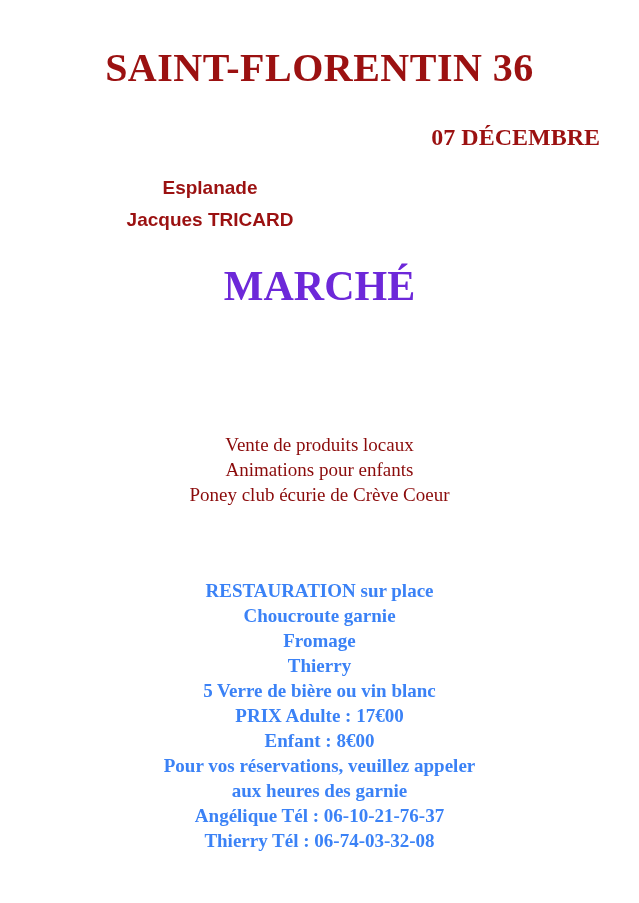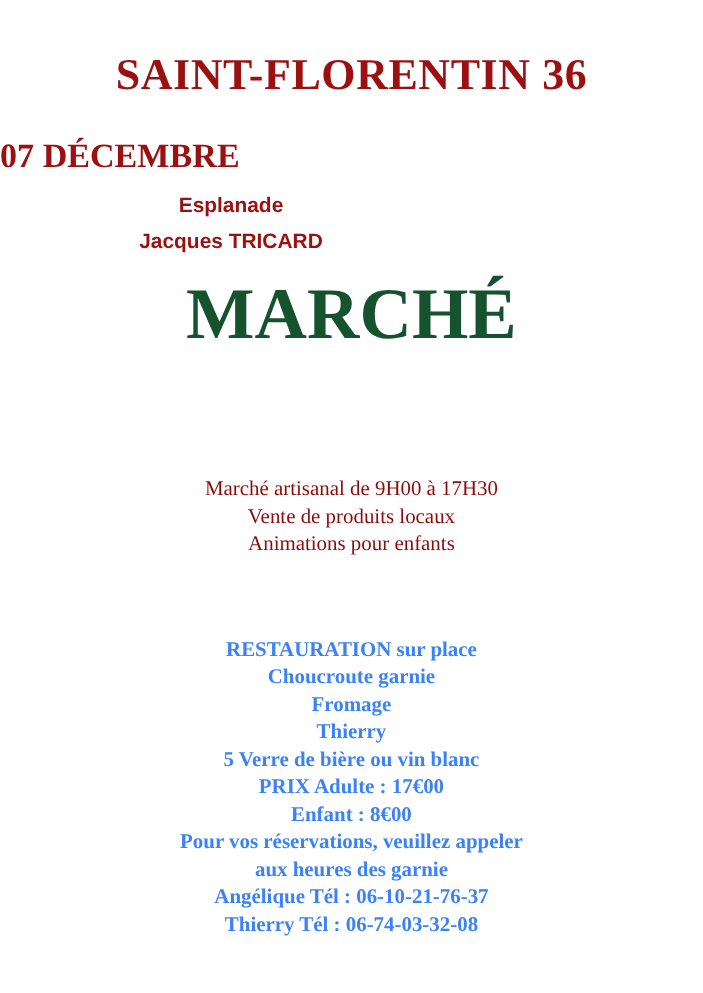--- a/index.html
+++ b/index.html
@@ -31,23 +31,24 @@
     font-size: 40px;
     letter-spacing: 0.5px;
     color: #9B1111;
     white-space: nowrap;
   }
   .line-date {
     position: absolute;
     top: 124px;
     left: 0;
     width: 600px;
+    text-align: right;
     font-family: "Liberation Serif", serif;
     font-weight: bold;
-    font-size: 31px;
+    font-size: 24px;
     color: #9B1111;
   }
   .place-block {
     position: absolute;
     top: 172px;
     left: 45px;
     width: 330px;
     text-align: center;
     font-family: "Liberation Sans", sans-serif;
     font-weight: bold;
@@ -56,23 +57,23 @@
     color: #9B1111;
   }
   .title-main {
     position: absolute;
     top: 250px;
     left: 0;
     width: 639px;
     text-align: center;
     font-family: "Liberation Serif", serif;
     font-weight: bold;
-    font-size: 66px;
+    font-size: 42px;
     line-height: 72px;
-    color: #14532d;
+    color: #6d28d9;
   }
   .title-main .l2 {
     display: block;
   }
   .details {
     position: absolute;
     top: 432px;
     left: 0;
     width: 639px;
     text-align: center;
@@ -112,23 +113,23 @@
   <div class="place-block">
     <div>Esplanade</div>
     <div>Jacques TRICARD</div>
   </div>
 
   <div class="title-main">
     <span class="l1">MARCHÉ</span>
   </div>
 
   <div class="details">
-    <div>Marché artisanal de 9H00 à 17H30</div>
     <div>Vente de produits locaux</div>
     <div>Animations pour enfants</div>
+    <div>Poney club écurie de Crève Coeur</div>
   </div>
 
   <div class="resto">
     <div>RESTAURATION sur place</div>
     <div>Choucroute garnie</div>
     <div>Fromage</div>
     <div>Thierry</div>
     <div>5 Verre de bière ou vin blanc</div>
     <div>PRIX Adulte : 17€00</div>
     <div>Enfant : 8€00</div>

